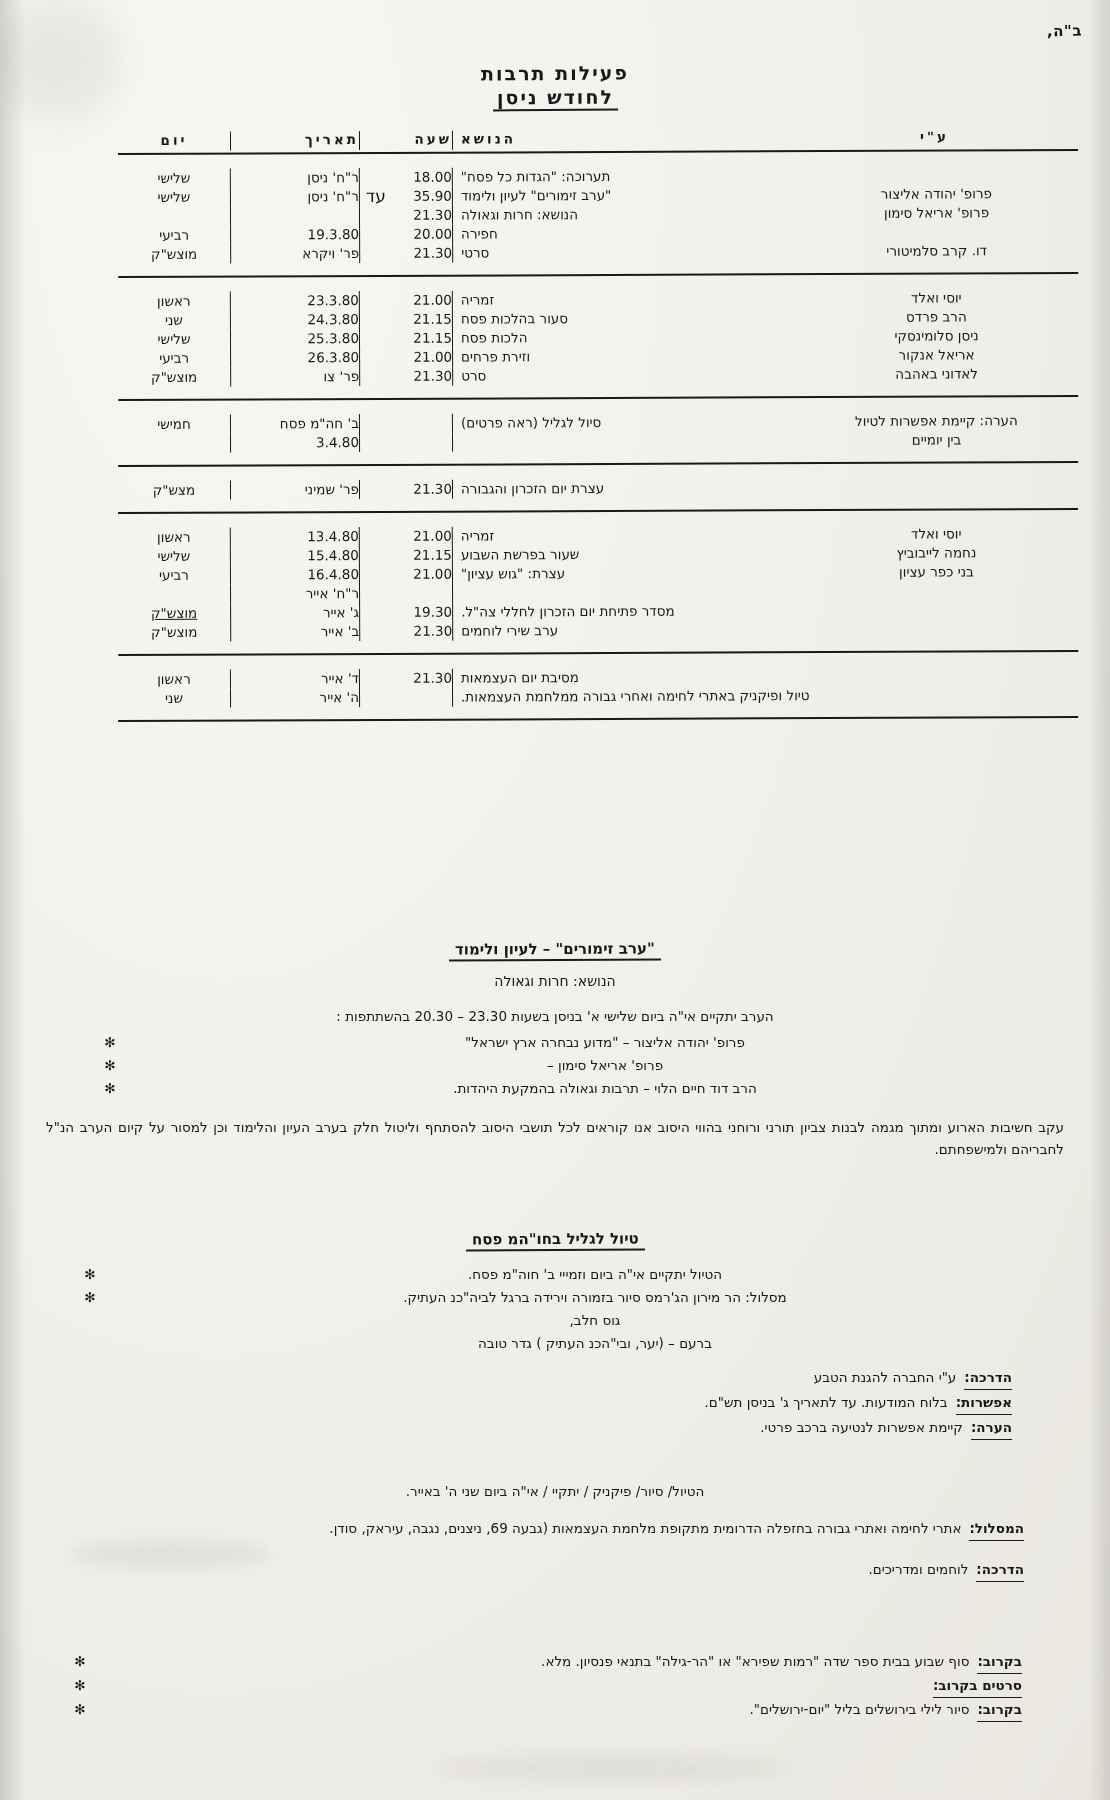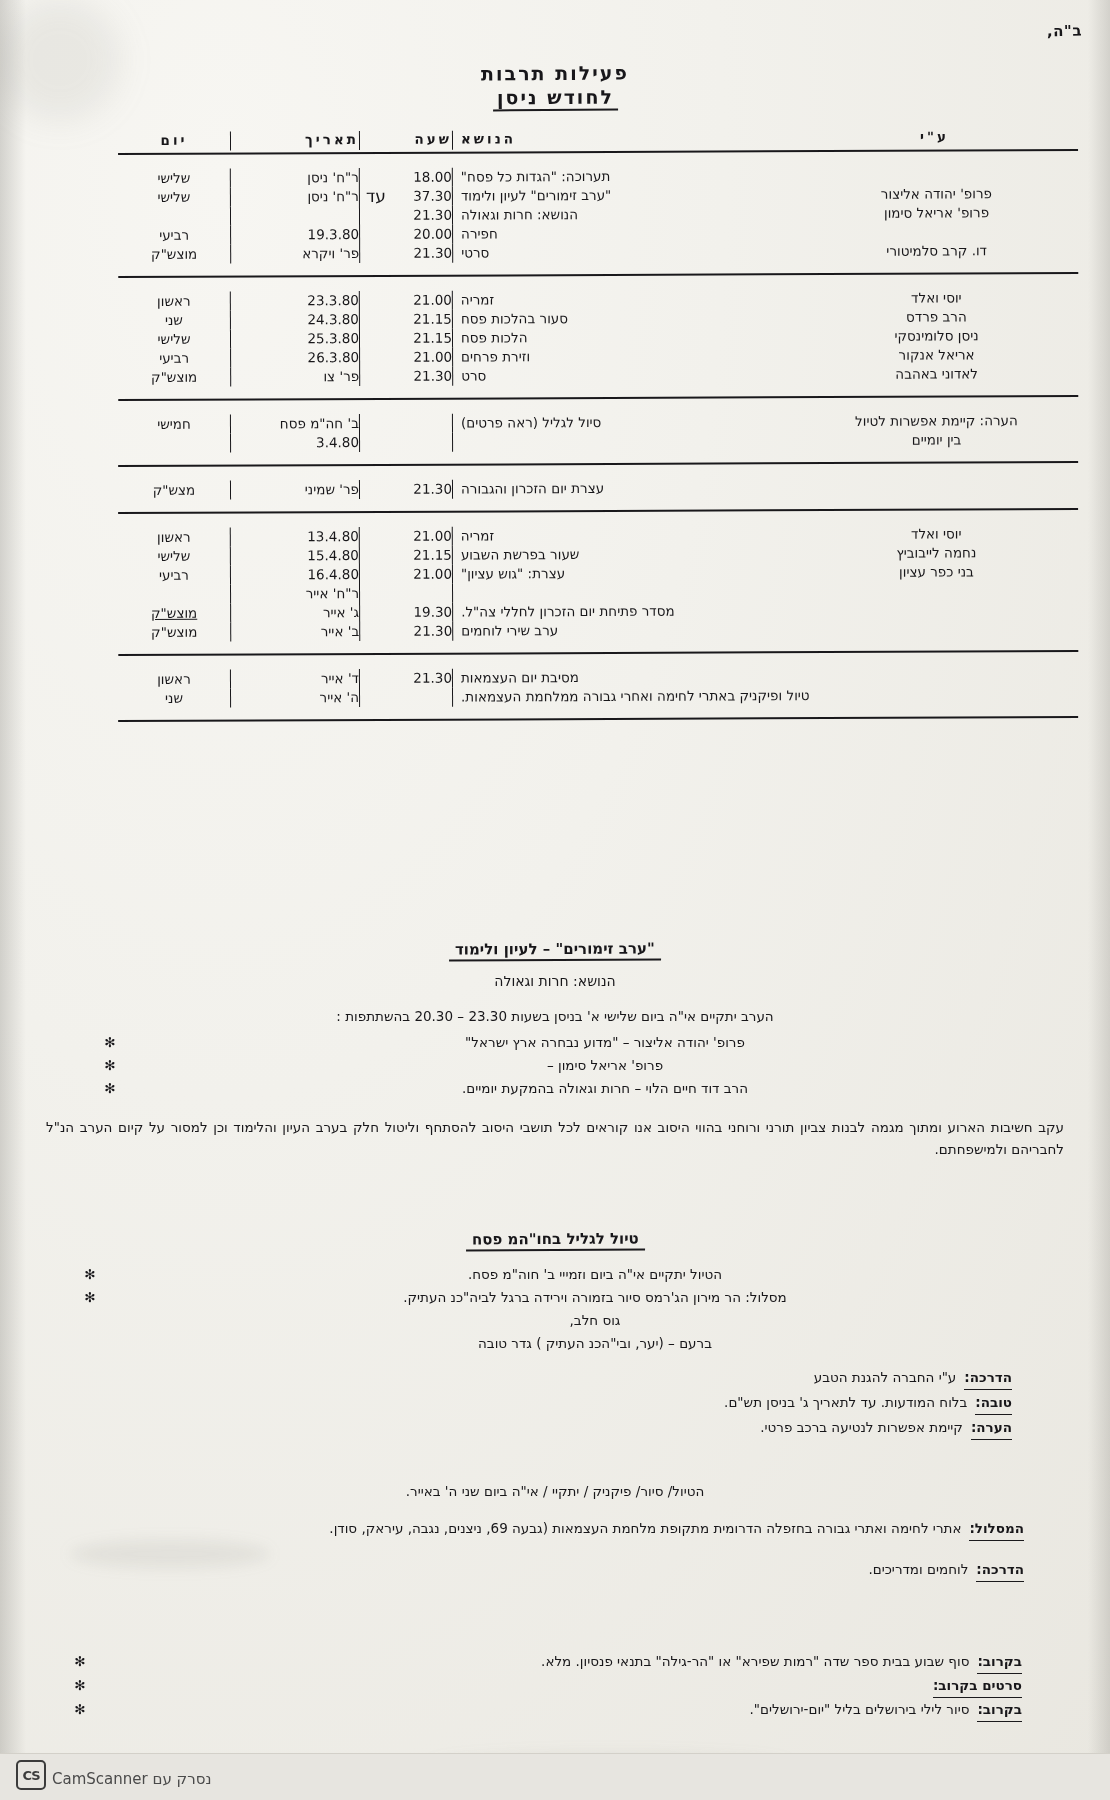--- a/index.html
+++ b/index.html
@@ -169,21 +169,21 @@
       <div class="row">
         <div class="c col-by"></div>
         <div class="c col-topic">תערוכה: "הגדות כל פסח"</div>
         <div class="c col-time"><span class="time-pre"></span><span>18.00</span></div>
         <div class="c col-date">ר"ח' ניסן</div>
         <div class="c col-day">שלישי</div>
       </div>
       <div class="row">
         <div class="c col-by">פרופ' יהודה אליצור</div>
         <div class="c col-topic">"ערב זימורים" לעיון ולימוד</div>
-        <div class="c col-time"><span class="time-pre">עד</span><span>37.30</span></div>
+        <div class="c col-time"><span class="time-pre">עד</span><span>35.90</span></div>
         <div class="c col-date">ר"ח' ניסן</div>
         <div class="c col-day">שלישי</div>
       </div>
       <div class="row">
         <div class="c col-by">פרופ' אריאל סימון</div>
         <div class="c col-topic">הנושא: חרות וגאולה</div>
         <div class="c col-time"><span class="time-pre"></span><span>21.30</span></div>
         <div class="c col-date"></div>
         <div class="c col-day"></div>
       </div>
@@ -341,21 +341,21 @@
 
     <div class="abullet" style="padding-left:40px;">
       <div class="body" style="text-align:center;">פרופ' יהודה אליצור – "מדוע נבחרה ארץ ישראל"</div>
       <div class="ast">✻</div>
     </div>
     <div class="abullet" style="padding-left:40px;">
       <div class="body" style="text-align:center;">פרופ' אריאל סימון –</div>
       <div class="ast">✻</div>
     </div>
     <div class="abullet" style="padding-left:40px;">
-      <div class="body" style="text-align:center;">הרב דוד חיים הלוי – חרות וגאולה בהמקעת יומיים.</div>
+      <div class="body" style="text-align:center;">הרב דוד חיים הלוי – תרבות וגאולה בהמקעת היהדות.</div>
       <div class="ast">✻</div>
     </div>
 
     <div class="para" style="margin-top:16px;padding:0 6px;">עקב חשיבות הארוע ומתוך מגמה לבנות צביון תורני ורוחני בהווי היסוב אנו קוראים לכל תושבי היסוב להסתחף וליטול חלק בערב העיון והלימוד וכן למסור על קיום הערב הנ"ל לחבריהם ולמישפחתם.</div>
   </div>
 
   <div class="sec" style="top:1230px;">
     <div class="sec-h">
       <span>טיול לגליל בחו"המ פסח</span>
     </div>
@@ -370,21 +370,21 @@
 ברעם – (יער, ובי"הכנ העתיק ) גדר טובה</div>
       <div class="ast">✻</div>
     </div>
 
     <div class="indentblk" style="margin-top:10px;">
       <div class="kv">
         <div class="k">הדרכה:</div>
         <div class="v">ע"י החברה להגנת הטבע</div>
       </div>
       <div class="kv">
-        <div class="k">טובה:</div>
+        <div class="k">אפשרות:</div>
         <div class="v">בלוח המודעות. עד לתאריך ג' בניסן תש"ם.</div>
       </div>
       <div class="kv">
         <div class="k">הערה:</div>
         <div class="v">קיימת אפשרות לנטיעה ברכב פרטי.</div>
       </div>
     </div>
   </div>
 
   <div class="sec" style="top:1480px;">
@@ -419,21 +419,14 @@
     </div>
     <div class="abullet" style="padding-left:10px;">
       <div class="body" style="display:flex;justify-content:flex-start;padding-right:48px;">
         <span class="k" style="font-weight:bold;border-bottom:1.5px solid #1b1a1d;">בקרוב:</span>
         <span style="margin-right:8px;">סיור לילי בירושלים בליל "יום-ירושלים".</span>
       </div>
       <div class="ast">✻</div>
     </div>
   </div>
 
-  <div class="footer">
-    <div class="cs-badge">CS</div>
-    <div class="cs-text">
-      <span>CamScanner</span>
-      <span class="heb">נסרק עם</span>
-    </div>
-  </div>
 
 </div>
 
 </body></html>

